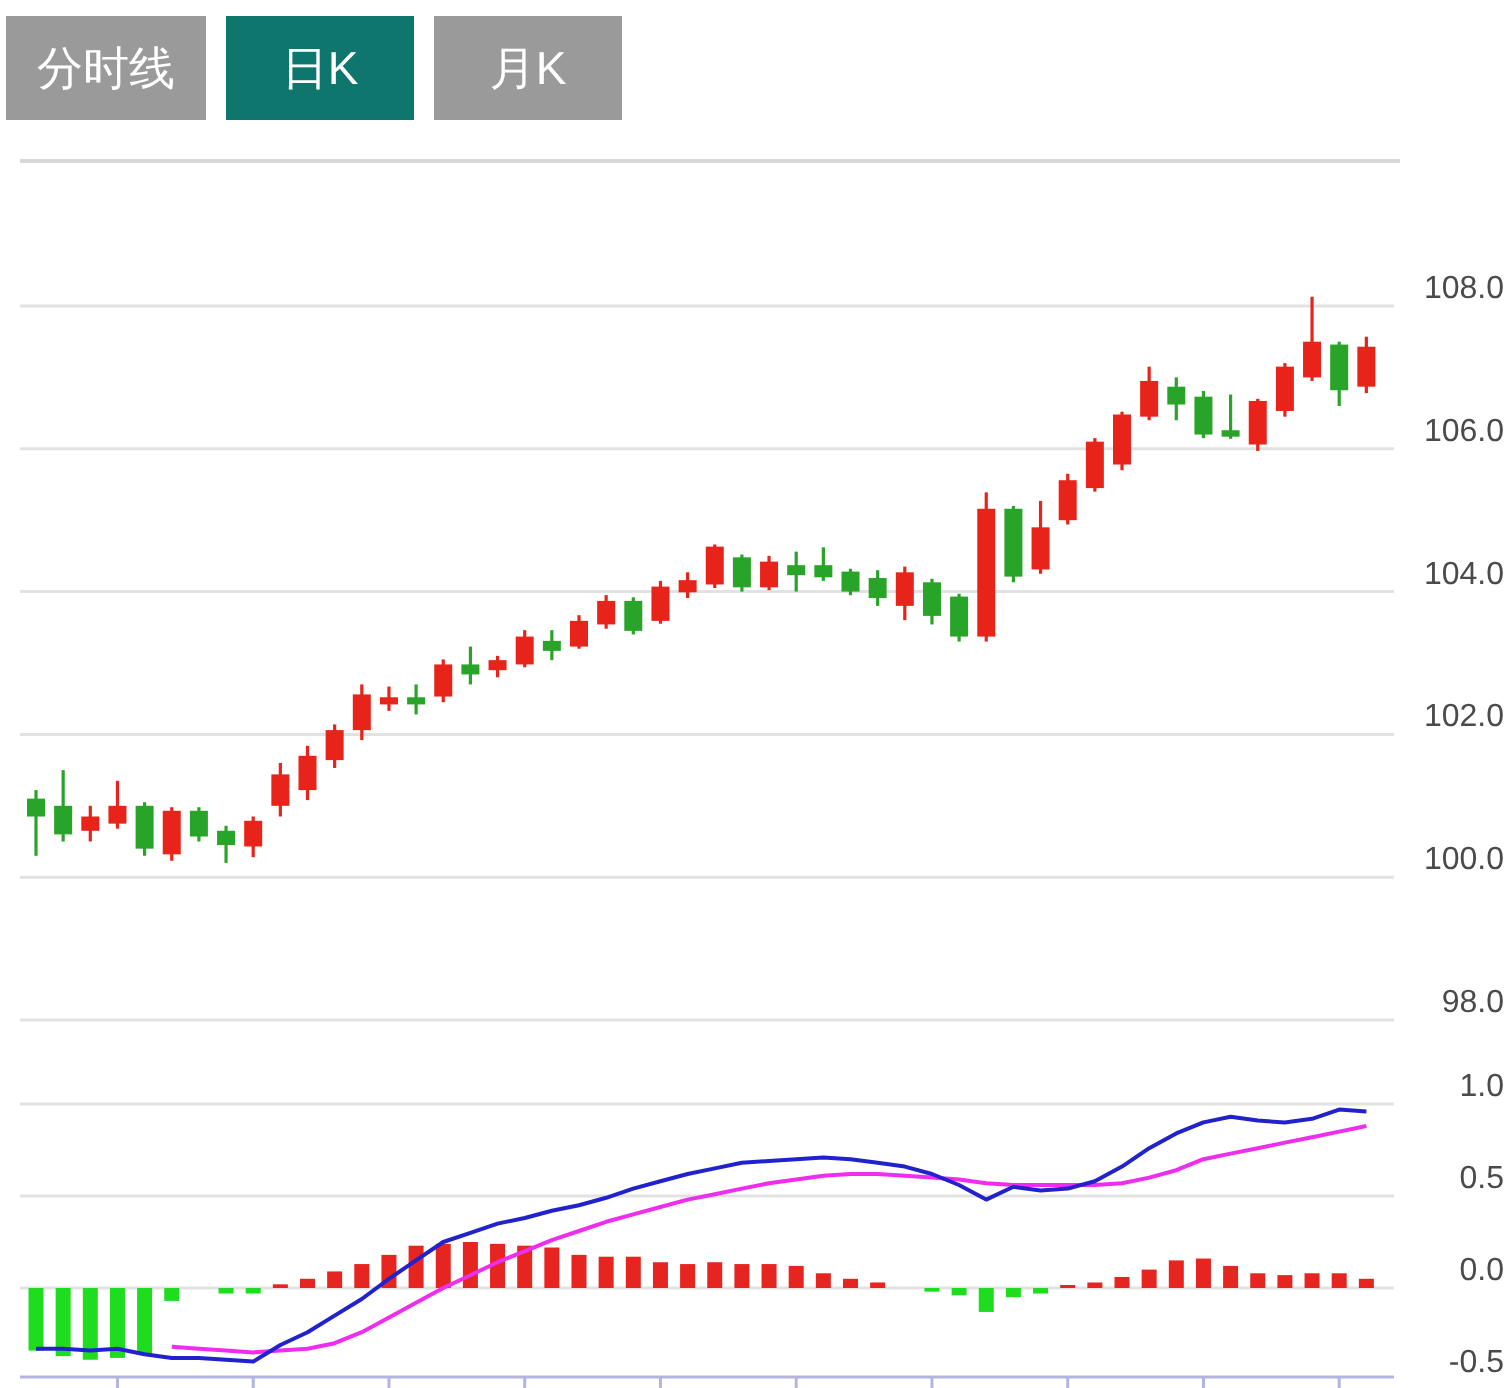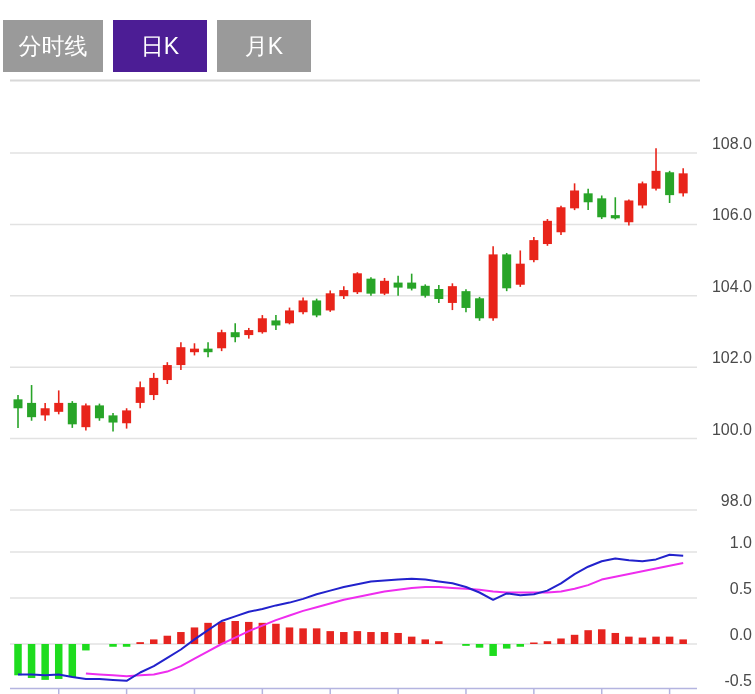--- a/index.html
+++ b/index.html
@@ -14,24 +14,24 @@
   .toolbar{
     position:absolute;left:3px;top:8px;z-index:2;
     display:flex;gap:10px;
   }
   .tb{
     height:52px;width:94px;
     border:none;outline:none;
     background:#9a9a9a;color:#ffffff;
     font-family:"Liberation Sans", sans-serif;
     font-size:23px;line-height:52px;text-align:center;
-    padding:0;cursor:pointer;margin-top:12px;
+    padding:0;cursor:pointer;
   }
   .tb.wide{width:100px;}
-  .tb.active{background:#4c1d95;}
+  .tb.active{background:#0f766e;}
 </style>
 </head>
 <body>
 
 <div id="app">
 
   <svg id="chart-svg" width="755" height="694" viewBox="0 0 755 694">
       <g>
         <line x1="10" y1="80.5" x2="700" y2="80.5" stroke="#d8d8d8" stroke-width="2"></line>
         <line x1="10" y1="153" x2="697" y2="153" stroke="#e2e2e2" stroke-width="1.5"></line>

